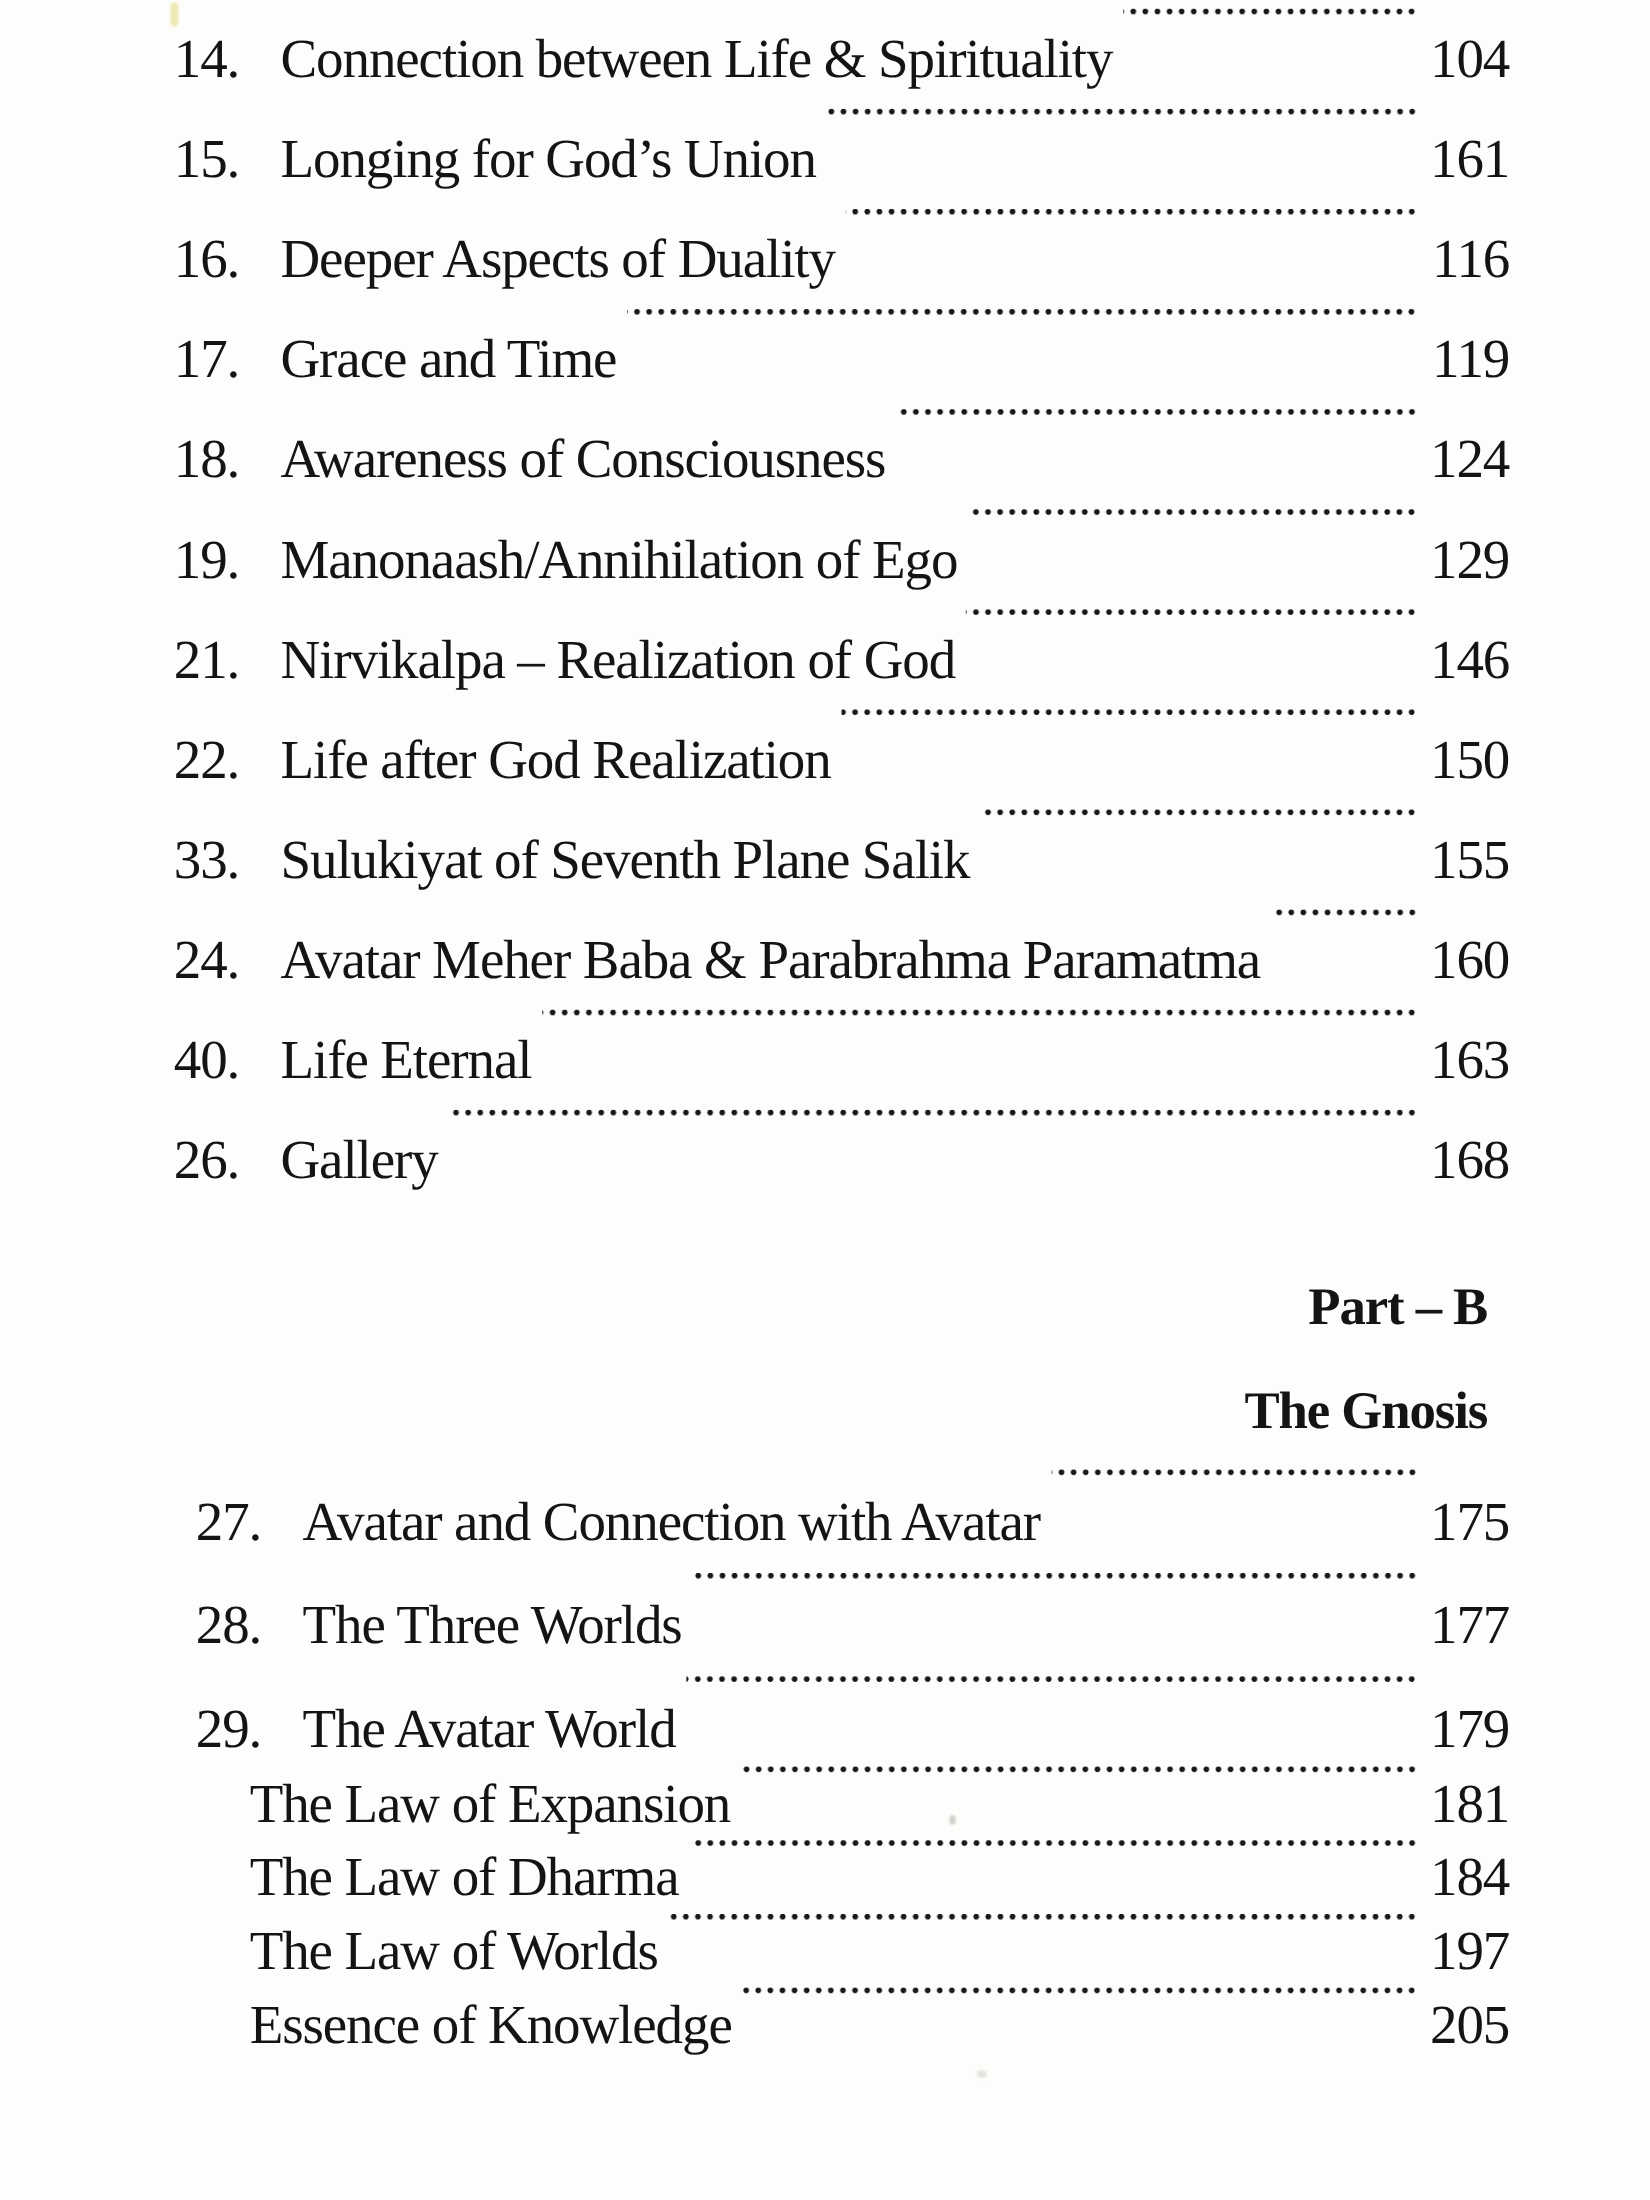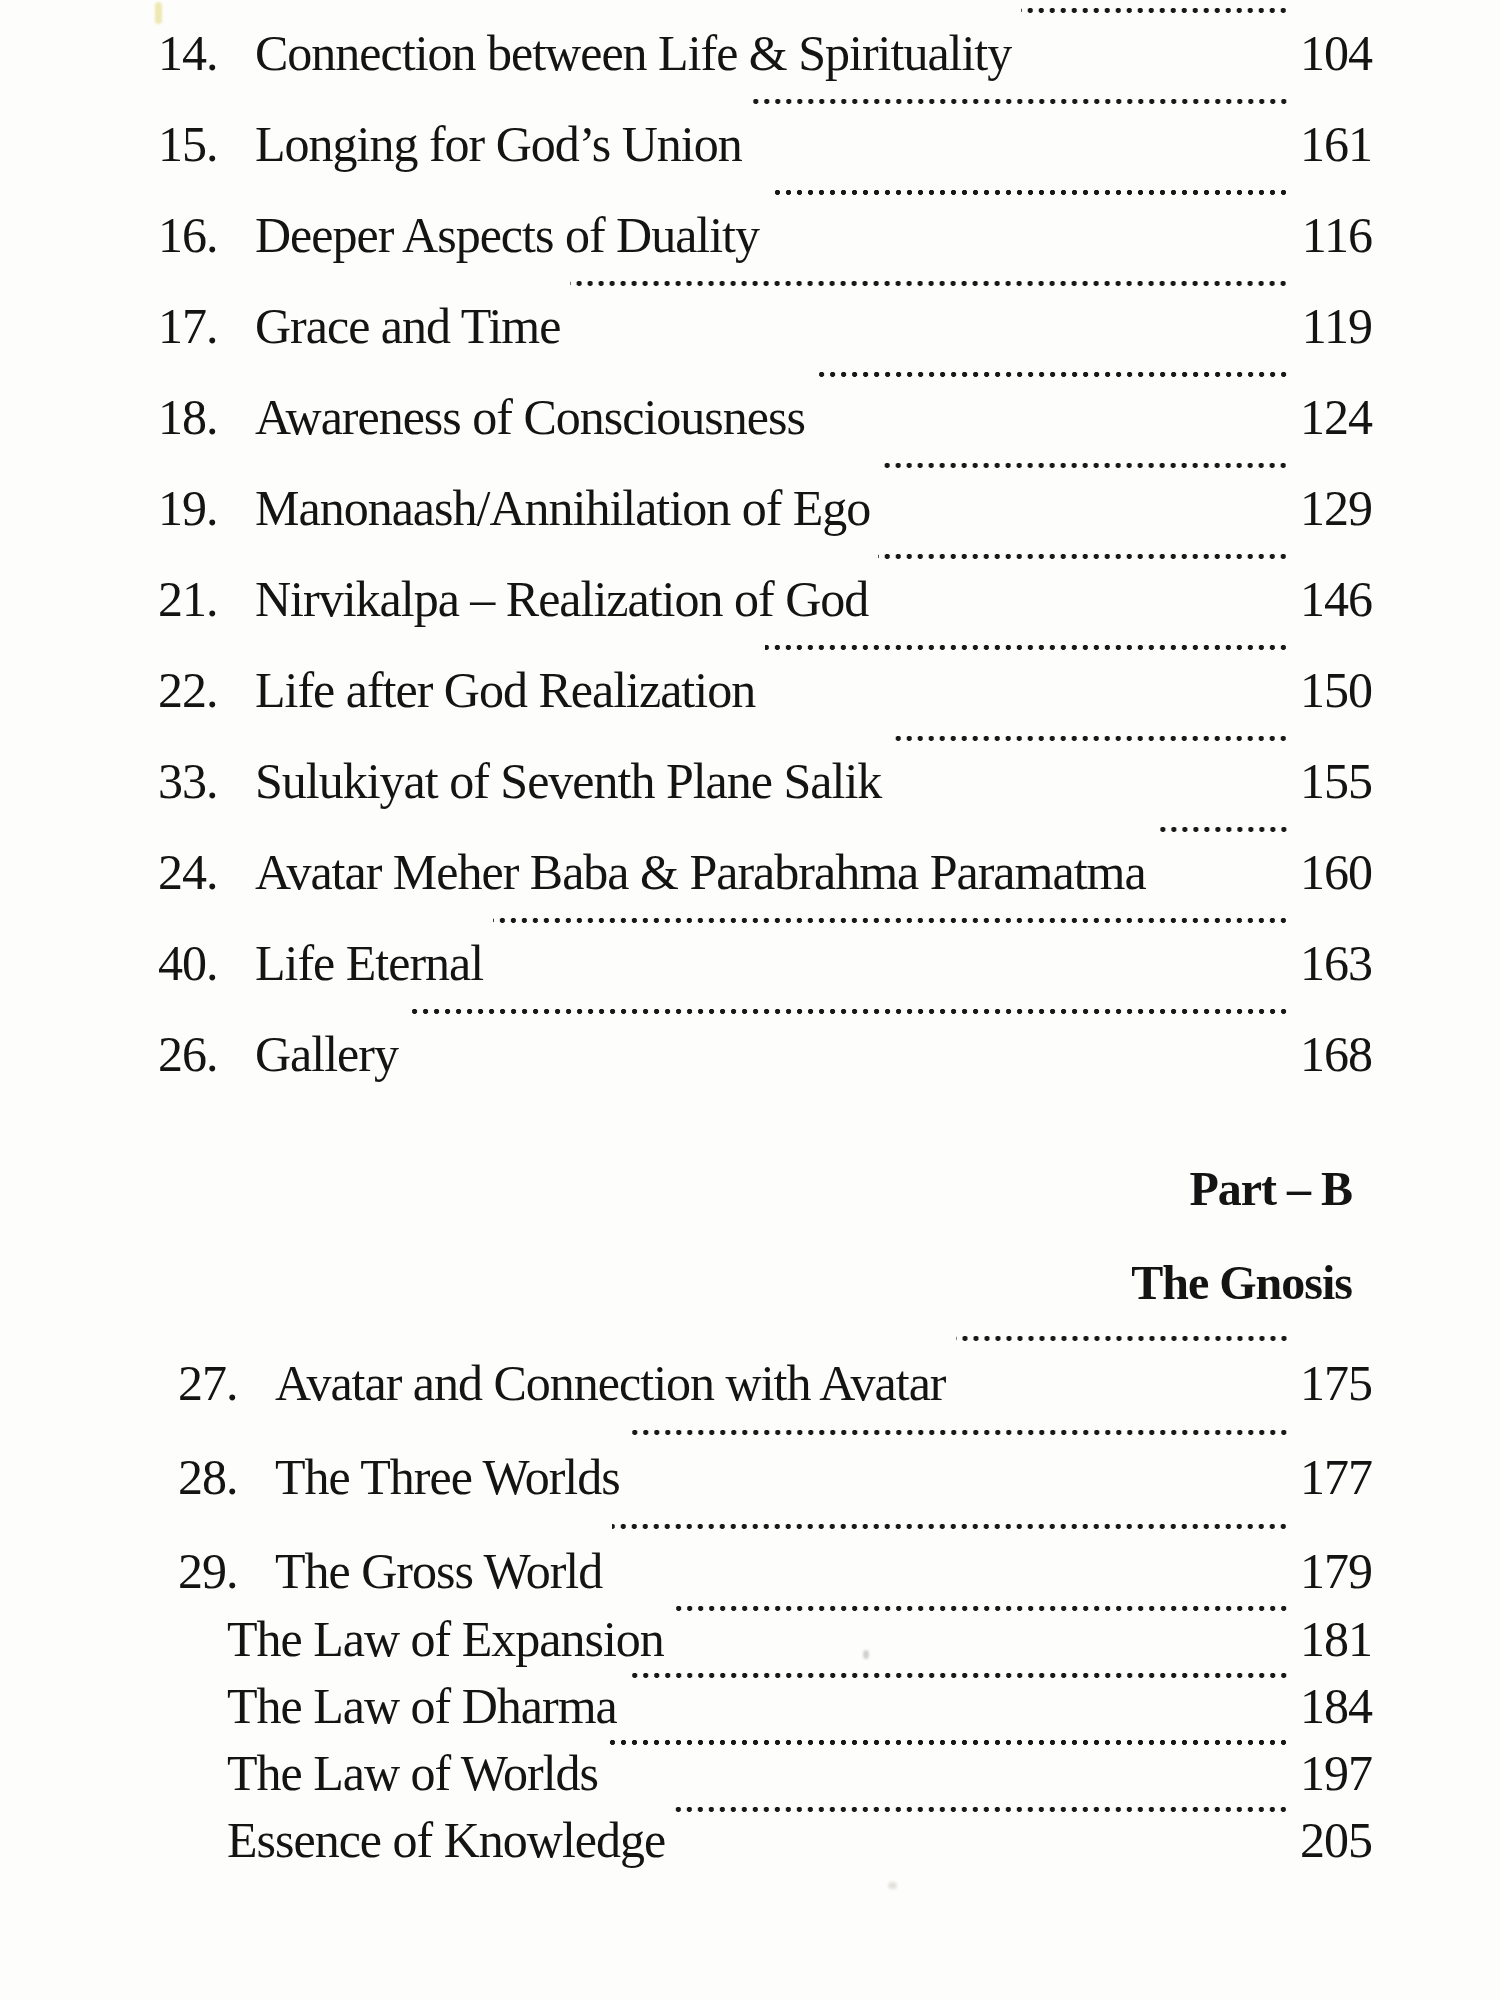--- a/index.html
+++ b/index.html
@@ -190,21 +190,21 @@
         <span class="pagenum">175</span>
       </div>
       <div class="row">
         <span class="num">28.</span>
         <span class="title">The Three Worlds</span>
         <div class="leader"></div>
         <span class="pagenum">177</span>
       </div>
       <div class="row">
         <span class="num">29.</span>
-        <span class="title">The Gross World</span>
+        <span class="title">The Avatar World</span>
         <div class="leader"></div>
         <span class="pagenum">179</span>
       </div>
     </section>
   <section class="sectionSub" id="listSub">
       <div class="row">
         <span class="title">The Law of Expansion</span>
         <div class="leader"></div>
         <span class="pagenum">181</span>
       </div>

